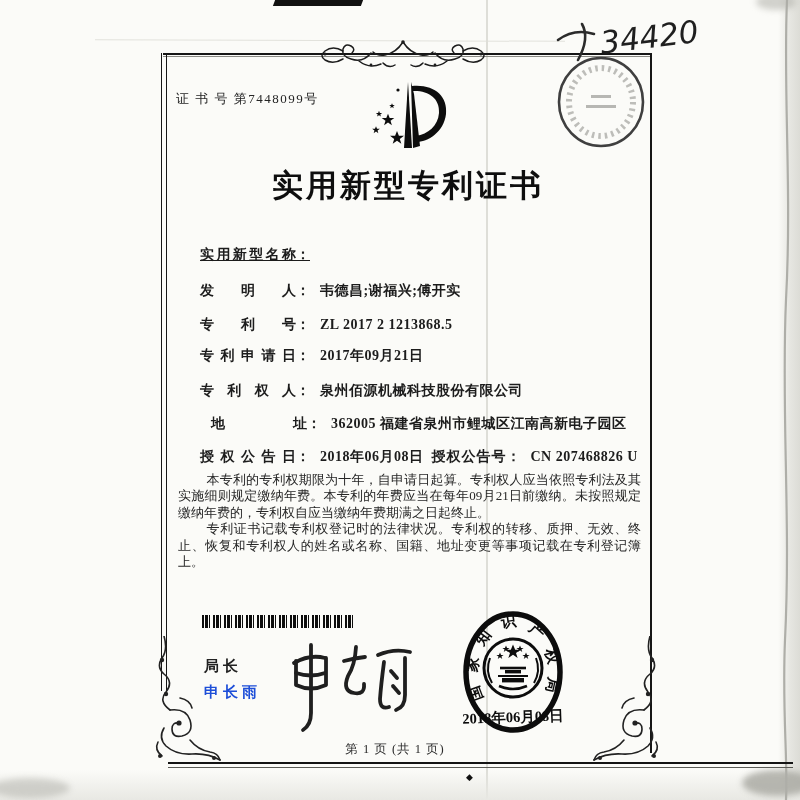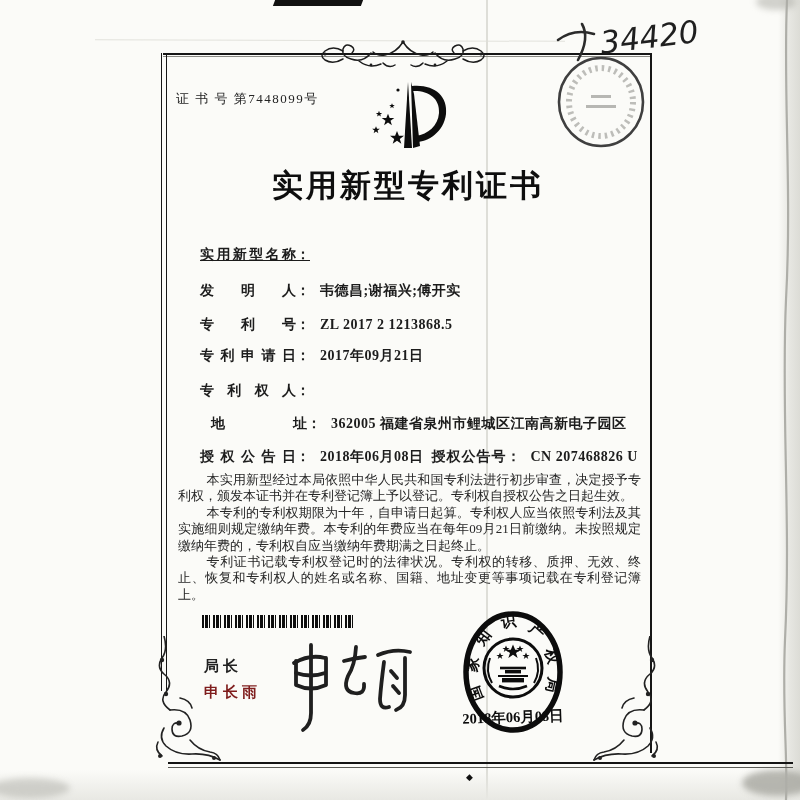--- a/index.html
+++ b/index.html
@@ -32,21 +32,21 @@
   .frow{left:200px;width:445px;height:18px;font-size:14px;white-space:nowrap;display:flex;align-items:baseline;}
   .flabel{display:inline-block;width:96px;font-weight:bold;text-align:justify;text-align-last:justify;}
   .fcolon{font-weight:bold;}
   .fvalue{margin-left:10px;font-weight:bold;letter-spacing:.5px;}
   .flabel2{margin-left:8px;font-weight:bold;letter-spacing:1px;}
   .bodytext{left:178px;top:472px;width:463px;font-size:13px;line-height:16.4px;text-align:justify;color:#262626;}
   .bodytext p{margin:0;text-indent:2.2em;}
   .barcode{left:202px;top:615px;width:151px;height:13px;
     background:repeating-linear-gradient(90deg,#0d0d0d 0 1.6px,#fbfbf8 1.6px 3px,#0d0d0d 3px 6px,#fbfbf8 6px 7.2px,#0d0d0d 7.2px 8.4px,#fbfbf8 8.4px 11px);}
   .signer-title{left:204px;top:657px;font-size:15px;font-weight:bold;letter-spacing:4px;color:#222;}
-  .signer-name{left:204px;top:683px;font-size:15px;font-weight:bold;letter-spacing:4px;color:#7f1d1d;}
+  .signer-name{left:204px;top:683px;font-size:15px;font-weight:bold;letter-spacing:4px;color:#1d4ed8;}
   .footer{left:300px;top:741px;width:190px;text-align:center;font-size:12.5px;color:#2a2a2a;letter-spacing:1px;}
   .foot-diamond{left:466px;top:772px;font-size:9px;color:#111;}
 </style>
 </head>
 <body>
 
 <div id="scan">
 
   <div class="abs streak-top"></div>
   <div class="abs crease-top"></div>
@@ -173,37 +173,37 @@
     <span class="fvalue">ZL 2017 2 1213868.5</span>
   </div>
   <div class="abs frow" style="top:347px;">
     <span class="flabel">专利申请日</span>
       <span class="fcolon">：</span>
     <span class="fvalue">2017年09月21日</span>
   </div>
   <div class="abs frow" style="top:382px;">
     <span class="flabel">专利权人</span>
       <span class="fcolon">：</span>
+    <span class="fvalue">泉州佰源机械科技股份有限公司</span>
   </div>
   <div class="abs frow" style="top:415px;margin-left:11px;">
     <span class="flabel">地址</span>
       <span class="fcolon">：</span>
     <span class="fvalue">362005 福建省泉州市鲤城区江南高新电子园区</span>
   </div>
   <div class="abs frow" style="top:448px;">
     <span class="flabel">授权公告日</span>
       <span class="fcolon">：</span>
     <span class="fvalue">2018年06月08日</span>
     <span class="flabel2">授权公告号</span>
       <span class="fcolon">：</span>
     <span class="fvalue">CN 207468826 U</span>
   </div>
 
   <div class="abs bodytext">
-    <p>本实用新型经过本局依照中华人民共和国专利法进行初步审查，决定授予专利权，颁发本证书并在专利登记簿上予以登记。专利权自授权公告之日起生效。</p>
     <p>本专利的专利权期限为十年，自申请日起算。专利权人应当依照专利法及其实施细则规定缴纳年费。本专利的年费应当在每年09月21日前缴纳。未按照规定缴纳年费的，专利权自应当缴纳年费期满之日起终止。</p>
     <p>专利证书记载专利权登记时的法律状况。专利权的转移、质押、无效、终止、恢复和专利权人的姓名或名称、国籍、地址变更等事项记载在专利登记簿上。</p>
   </div>
 
   <div class="abs barcode"></div>
 
   <div class="abs signer-title">局长</div>
   <div class="abs signer-name">申长雨</div>
 
   <svg class="abs" style="left:280px;top:633px;" width="142" height="108" viewBox="0 0 142 108">
@@ -239,15 +239,16 @@
       <path transform="translate(13,-12) scale(0.36)" d="M0,-10 L2.9,-3.1 10,-3.1 4,1.2 6.2,8.1 0,3.8 -6.2,8.1 -4,1.2 -10,-3.1 -2.9,-3.1 Z" stroke="none"></path>
       <path d="M-13,0 L13,0" fill="none" stroke-width="2.6"></path>
       <rect x="-8" y="2" width="16" height="3.4" stroke="none"></rect>
       <path d="M-15,8 L15,8" fill="none" stroke-width="2"></path>
       <rect x="-11" y="10" width="22" height="4.4" stroke="none"></rect>
       <path d="M-14,18 Q0,24 14,18" fill="none" stroke-width="2.6"></path>
     </g>
     <text x="60" y="116" text-anchor="middle" font-size="14.5" font-weight="bold" fill="#0c0c0c" transform="rotate(-2 60 112)" font-family="Liberation Serif, DejaVu Serif, serif">2018年06月08日</text>
   </svg>
 
+  <div class="abs footer">第 1 页 (共 1 页)</div>
   <div class="abs foot-diamond">◆</div>
 
 </div>
 
 </body></html>

